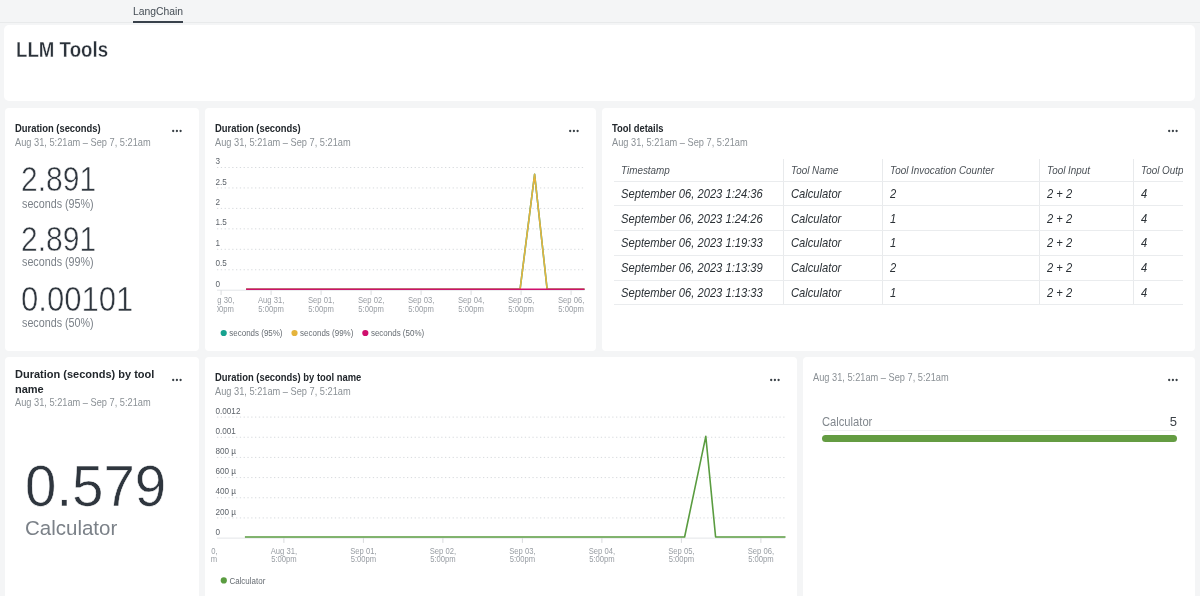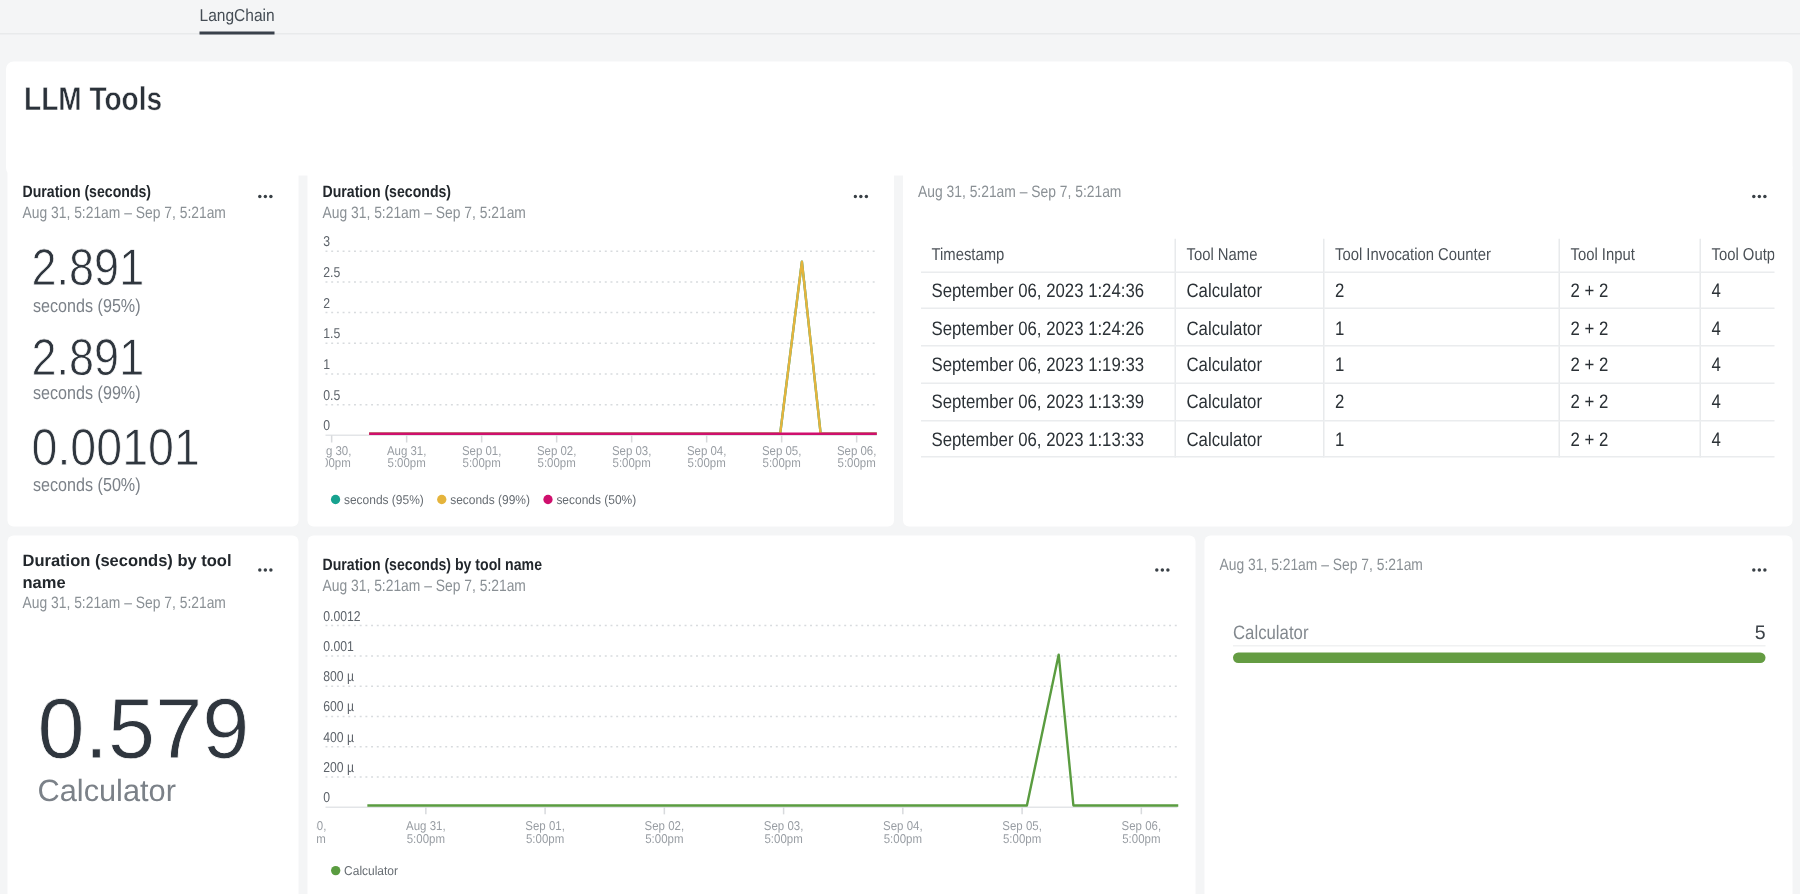--- a/index.html
+++ b/index.html
@@ -7,21 +7,21 @@
   body { background:#f4f5f6; font-family:"Liberation Sans", sans-serif; position:relative; }
   .sx { display:inline-block; transform-origin:0 50%; white-space:pre; }
 
   
   .tabbar { position:absolute; left:0; top:0; width:1200px; height:23px; border-bottom:1px solid #e8eaeb; }
   .tab { position:absolute; top:0; height:24px; line-height:23px; font-size:11.5px; color:#6d7378; cursor:pointer; }
   .tab.active { color:#454d55; }
   .tab-underline { position:absolute; top:20.5px; height:2px; background:#39414b; }
 
   
-  .headerband { position:absolute; left:4px; top:41px; width:1191px; height:76px; background:#fff; border-radius:5px; }
+  .headerband { position:absolute; left:4px; top:25px; width:1191px; height:76px; background:#fff; border-radius:5px; }
   .pagetitle { position:absolute; left:12px; top:14.4px; font-size:22px; font-weight:bold; color:#2b323a; line-height:21px; -webkit-text-stroke:0.35px #fff; }
   .pagedesc { position:absolute; left:13.5px; top:44.2px; font-size:11.5px; color:#474d53; line-height:12px; }
 
   
   .panel { position:absolute; background:#fff; border-radius:4px; overflow:hidden; }
   #p1 { left:5px;     top:108px; width:193.5px; height:242.5px; }
   #p2 { left:204.5px; top:108px; width:391.5px; height:242.5px; }
   #p3 { left:602px;   top:108px; width:593px;   height:242.5px; }
   #p4 { left:5px;     top:357px; width:193.5px; height:242.5px; }
   #p5 { left:204.5px; top:357px; width:592px;   height:242.5px; }
@@ -38,21 +38,21 @@
 
   
   .stat-value { position:absolute; color:#2f363e; line-height:1; -webkit-text-stroke:0.55px #fff; }
   .stat-label { position:absolute; color:#7b8188; line-height:1; }
   #p1 .stat-value { left:15.5px; font-size:34.5px; }
   #p1 .stat-label { left:16.5px; font-size:12.5px; }
   #p4 .stat-value { left:19.5px; font-size:57px; }
   #p4 .stat-label { left:20px; font-size:20.5px; }
 
   
-  .tablewrap { position:absolute; left:12px; top:50.5px; width:569px; height:147px; overflow:hidden; }
+  .tablewrap { position:absolute; left:12px; top:50.5px; width:569px; height:147px; overflow:hidden;font-style:italic; }
   table { border-collapse:collapse; table-layout:fixed; width:679px; }
   th, td { text-align:left; padding:0 0 0 7px; font-weight:normal; overflow:hidden; white-space:nowrap; }
   th { height:22.5px; font-size:11.5px; color:#4b5157; border-bottom:1px solid #eaecee; }
   td { height:24.8px; font-size:13px; color:#2b3136; border-bottom:1px solid #eaecee; }
   th.sep, td.sep { border-right:1px solid #e8eaec; }
 
   
   .bar-label { position:absolute; font-size:13px; color:#82888e; line-height:1; }
   .bar-value { position:absolute; font-size:13px; color:#3c4248; line-height:1; }
   .bar-sep { position:absolute; height:1px; background:#f0f1f2; }
@@ -161,20 +161,21 @@
       <text transform="translate(24.299999999999997 228.2) scale(0.94 1)" class="legend-t">seconds (95%)</text>
       <circle cx="89.51295951843262" cy="225" r="3.1" fill="#e5b43c"></circle>
       <text transform="translate(95.11295951843262 228.2) scale(0.94 1)" class="legend-t">seconds (99%)</text>
       <circle cx="160.32591903686523" cy="225" r="3.1" fill="#cf0f6d"></circle>
       <text transform="translate(165.92591903686522 228.2) scale(0.94 1)" class="legend-t">seconds (50%)</text>
     </svg>
 </div>
 
 <div class="panel" id="p3">
   <div class="phead">
+    <div class="ptitle"><span class="sx" style="transform:scaleX(0.855)">Tool details</span></div>
     <div class="psub"><span class="sx" style="transform:scaleX(0.84)">Aug 31, 5:21am – Sep 7, 5:21am</span></div>
   </div>
   <div class="menu">
       <svg width="10" height="4" viewBox="0 0 10 4" style="position:static">
         <circle cx="1.2" cy="2" r="1.15" fill="#394046"></circle>
         <circle cx="4.9" cy="2" r="1.15" fill="#394046"></circle>
         <circle cx="8.6" cy="2" r="1.15" fill="#394046"></circle>
       </svg>
     </div>
   <div class="tablewrap">

